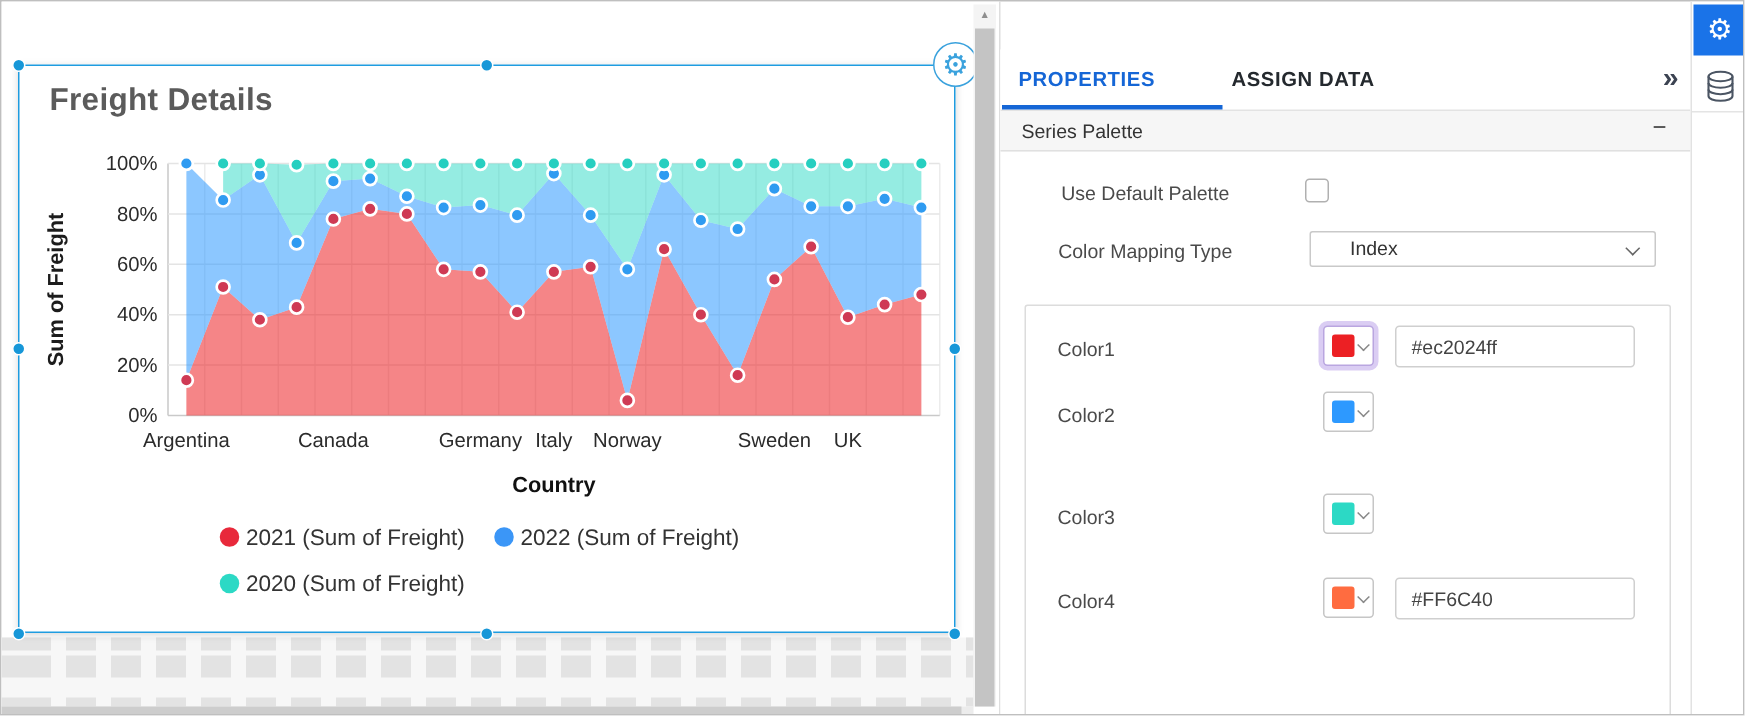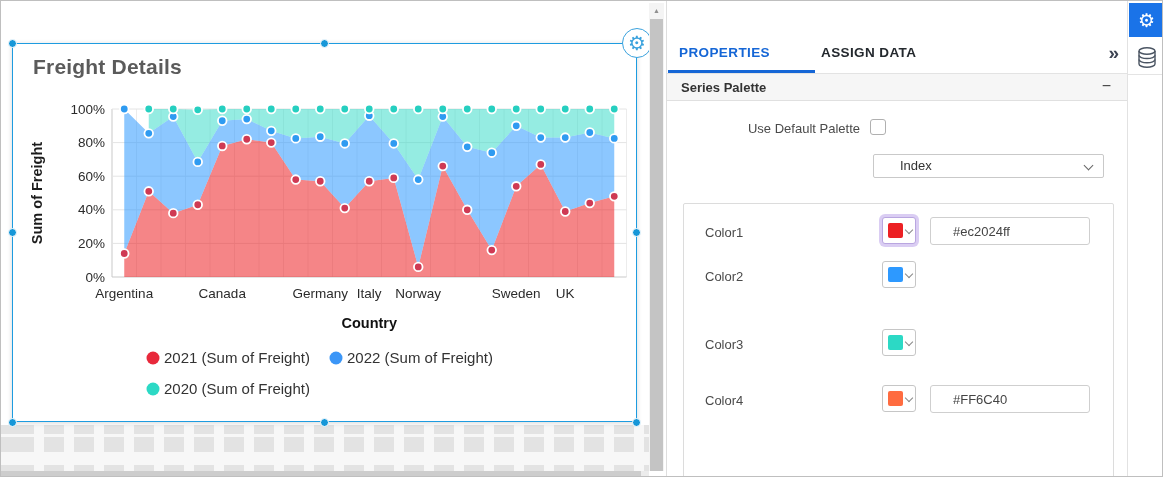--- a/index.html
+++ b/index.html
@@ -47,45 +47,45 @@
   .tab { position:absolute; top:0; height:40px; line-height:40px; font-size:13.5px; font-weight:bold;
     letter-spacing:.4px; cursor:pointer; }
   .tab.active { color:#1566d6; }
   .tab.inactive { color:#24292e; }
   .tab-underline { position:absolute; left:1px; top:37px; width:147px; height:3px; background:#1566d6; }
   .collapse-btn { position:absolute; right:8px; top:9px; font-size:19px; font-weight:bold;
     color:#3c4352; cursor:pointer; line-height:22px; }
 
   .section-bar { position:absolute; left:0; top:41px; width:460px; height:27px; background:#f6f6f6;
     border-bottom:1px solid #e0e0e0; cursor:pointer; }
-  .section-bar .stitle { position:absolute; left:14px; top:6px; font-size:13px; font-weight:bold; color:#333; }
+  .section-bar .stitle { position:absolute; left:14px; top:6px; font-size:13px; font-weight:normal; color:#333; }
   .section-bar .minus { position:absolute; right:16px; top:3px; font-size:16px; color:#444; }
 
   .plabel { position:absolute; font-size:13px; color:#4a4a4a; }
-  .r-align { text-align:right; }
+  .r-align { text-align:center; }
   .checkbox { position:absolute; width:16px; height:16px; border:1px solid #b0b0b0; border-radius:3px;
     background:#fff; cursor:pointer; }
   .dropdown { position:absolute; height:24px; border:1px solid #c9c9c9; border-radius:2px; background:#fff;
     font-size:13px; color:#333; line-height:22px; padding-left:26px; cursor:pointer; }
   .chev { position:absolute; right:11px; top:7px; width:7px; height:7px;
     border-right:1.5px solid #666; border-bottom:1.5px solid #666; transform:rotate(45deg); }
 
   .groupbox { position:absolute; left:16px; top:170px; width:431px; height:278px;
     border:1px solid #dcdcdc; border-radius:2px; background:#fff; }
   .crow { position:absolute; left:0; width:431px; height:56px; }
   .crow .clabel { position:absolute; left:21px; top:21px; font-size:13px; color:#4a4a4a; }
   .swatch-btn { position:absolute; left:198px; top:13px; width:34px; height:27px; background:#fff;
     border:1px solid #c6c6c6; border-radius:3px; cursor:pointer; }
   .swatch-btn.focused { box-shadow:0 0 0 3px rgba(149,113,221,0.35); border-color:#b9a6e0; }
   .swatch-btn .chip { position:absolute; left:5px; top:5px; width:15px; height:15px; border-radius:2px; }
   .swatch-btn .schev { position:absolute; right:3px; top:9px; width:6px; height:6px;
     border-right:1.3px solid #888; border-bottom:1.3px solid #888; transform:rotate(45deg); }
   .hex-input { position:absolute; left:246px; top:13px; width:160px; height:28px;
     border:1px solid #cfcfcf; border-radius:3px; font-family:"Liberation Sans",sans-serif;
-    font-size:13px; color:#444; padding-left:22px; outline:none; }
+    font-size:13px; color:#444; padding-left:10px; outline:none; }
   .panel-foot { position:absolute; left:0; top:461px; width:460px; height:14px; background:#f2f2f2;
     border-top:1px solid #e4e4e4; }
 
   
   .toolbar { position:absolute; left:1126px; top:0; width:37px; height:477px; background:#fff;
     border-left:1px solid #e2e2e2; }
   .tool-gear { position:absolute; left:1px; top:2px; width:35px; height:34px; background:#1a73e8;
     display:flex; align-items:center; justify-content:center; cursor:pointer; }
   .tool-gear span { font-family:"DejaVu Sans", sans-serif; color:#fff; font-size:19px; line-height:1; }
   .tool-db { position:absolute; left:1px; top:40px; width:35px; height:33px; display:flex;
@@ -255,20 +255,21 @@
     </div>
 
     <div class="section-bar">
       <div class="stitle">Series Palette</div>
       <div class="minus">−</div>
     </div>
 
     <div class="plabel r-align" style="left:0; top:88px; width:193px; font-weight:normal;">Use Default Palette</div>
     <div class="checkbox" style="left:203px; top:86px;"></div>
 
+    <div class="plabel r-align" style="left:0; top:127px; width:193px;">Color Mapping Type</div>
     <div class="dropdown" style="left:206px; top:121px; width:231px;">
       <span>Index</span>
       <span class="chev"></span>
     </div>
 
     <div class="groupbox">
       <div class="crow" style="top:0px;">
         <div class="clabel">Color1</div>
         <div class="swatch-btn focused">
           <div class="chip" style="background: rgb(236, 32, 36);"></div>

